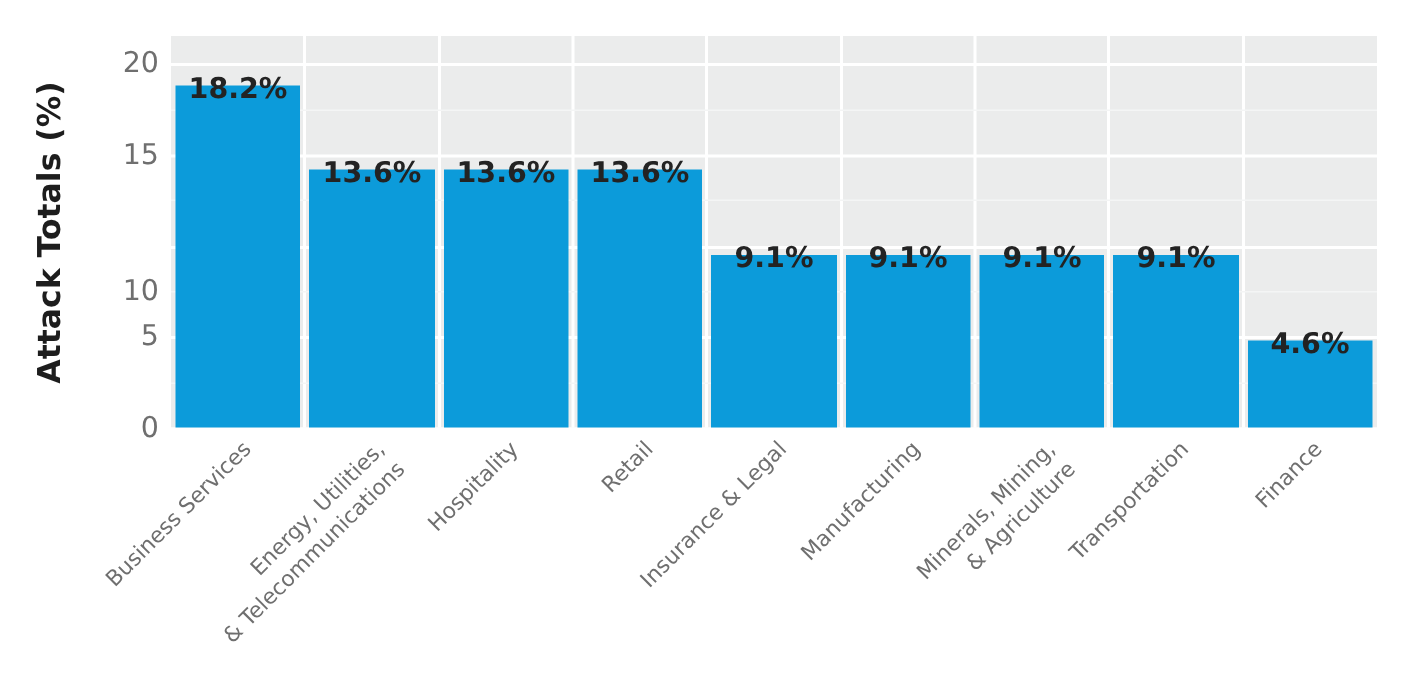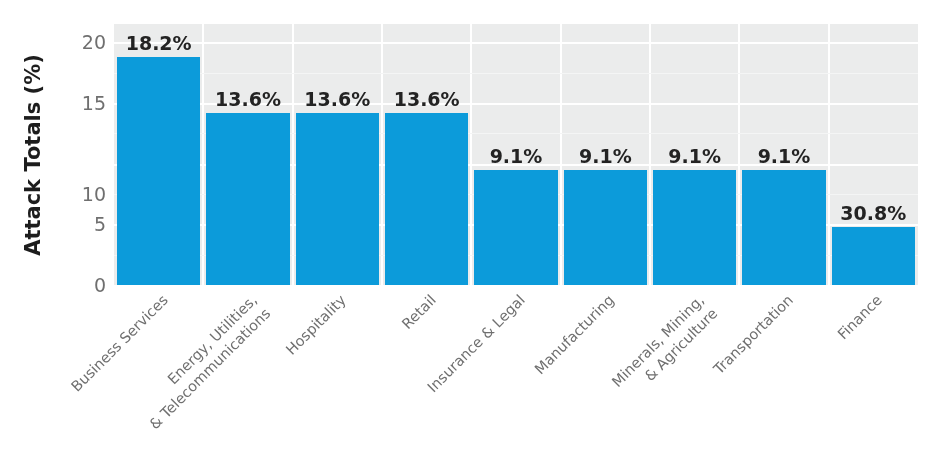--- a/index.html
+++ b/index.html
@@ -101,20 +101,21 @@
 
   
   .value-label {
     position: absolute;
     text-align: center;
     font-size: 19px;
     font-weight: bold;
     color: #232323;
     white-space: nowrap;
     transform: translateY(-100%);
+    margin-top: 16px;
   }
 
   
   .x-labels-layer {
     position: absolute;
     left: 114px;
     top: 285px;
     width: 804px;
     height: 170px;
   }
@@ -210,14 +211,14 @@
     </div>
 
 <div class="value-label" style="left: 117px; width: 83.3333px; top: 53.7767px;">18.2%</div>
     <div class="value-label" style="left: 206.333px; width: 83.3333px; top: 109.619px;">13.6%</div>
     <div class="value-label" style="left: 295.667px; width: 83.3333px; top: 109.619px;">13.6%</div>
     <div class="value-label" style="left: 385px; width: 83.3333px; top: 109.619px;">13.6%</div>
     <div class="value-label" style="left: 474.333px; width: 83.3333px; top: 166.674px;">9.1%</div>
     <div class="value-label" style="left: 563.667px; width: 83.3333px; top: 166.674px;">9.1%</div>
     <div class="value-label" style="left: 653px; width: 83.3333px; top: 166.674px;">9.1%</div>
     <div class="value-label" style="left: 742.333px; width: 83.3333px; top: 166.674px;">9.1%</div>
-    <div class="value-label" style="left: 831.667px; width: 83.3333px; top: 223.73px;">30.8%</div>
+    <div class="value-label" style="left: 831.667px; width: 83.3333px; top: 223.73px;">4.6%</div>
   </div>
 
 </body></html>

